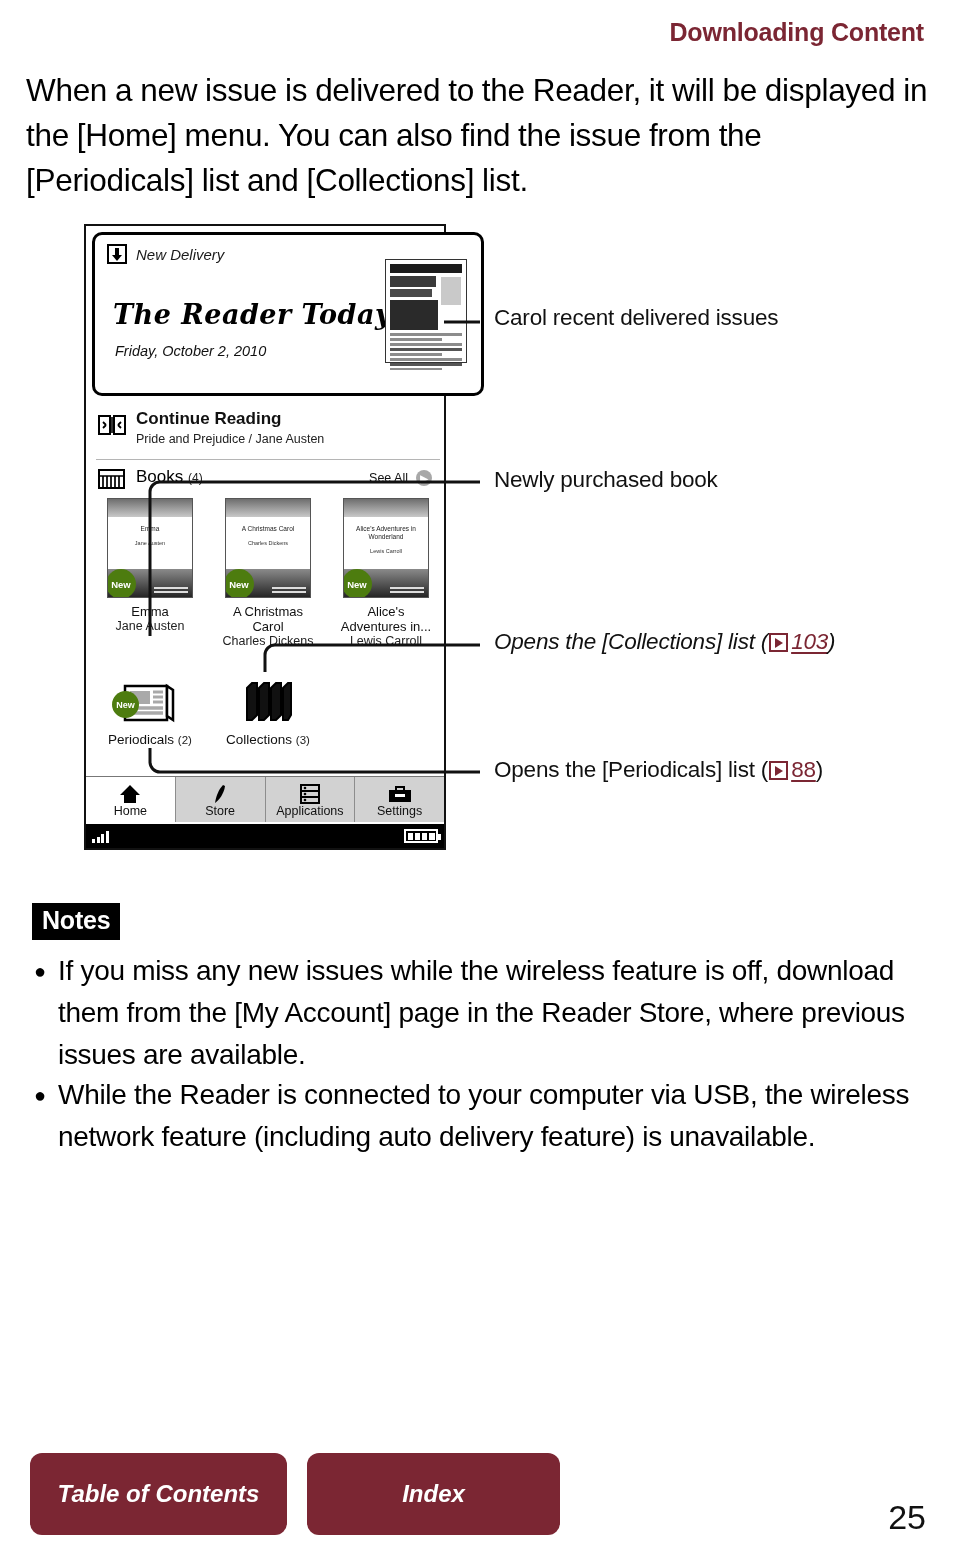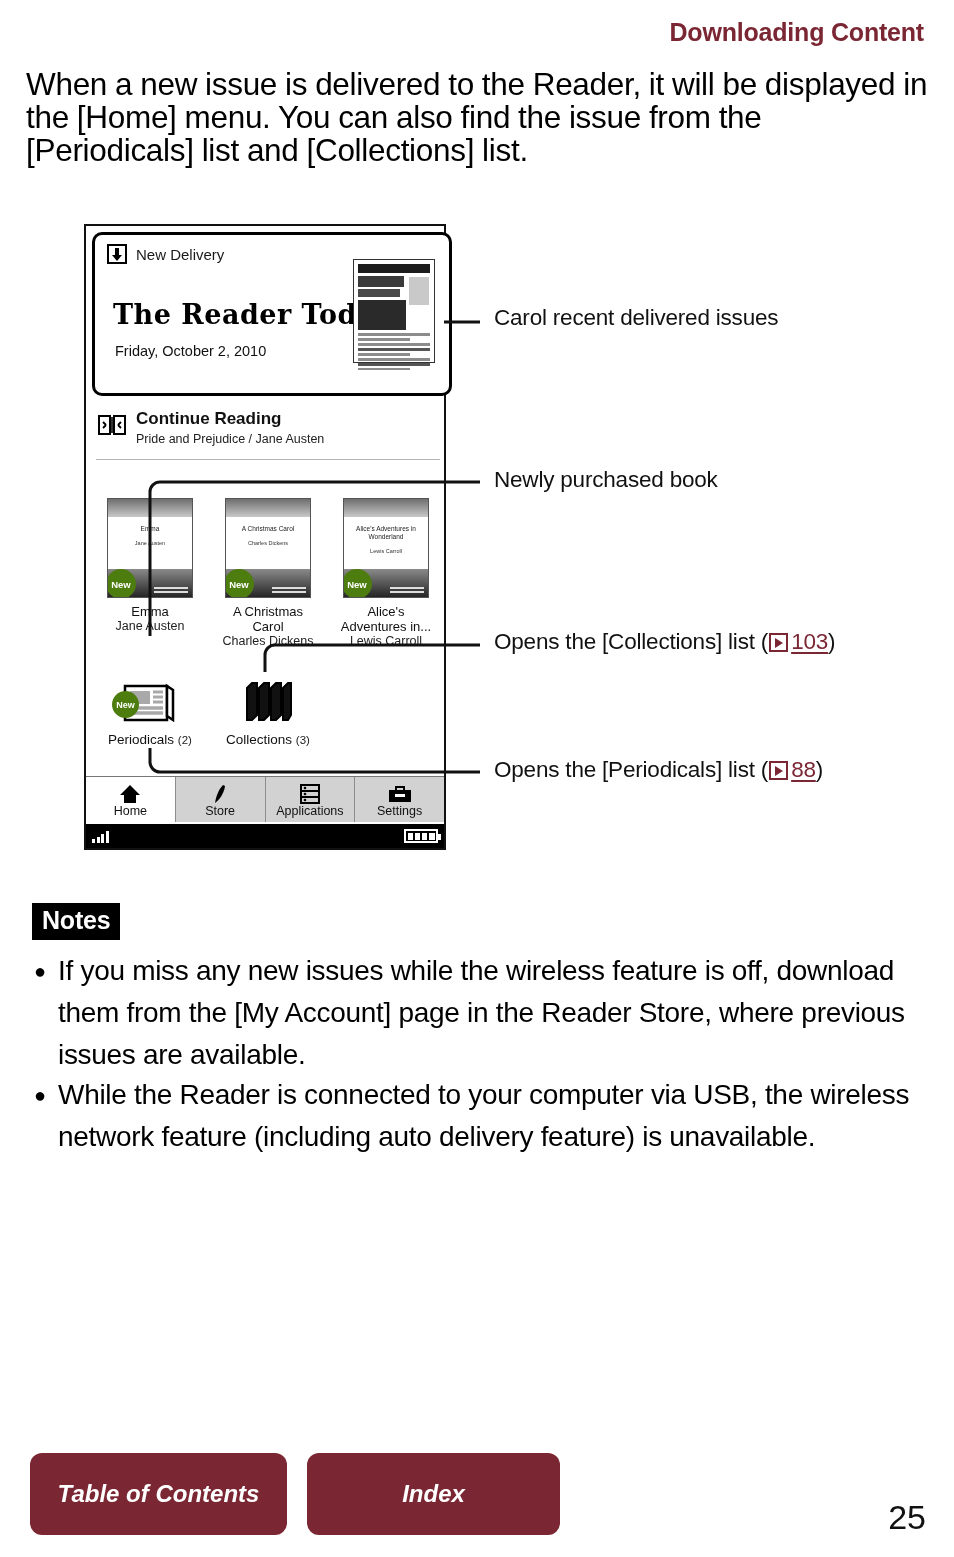--- a/index.html
+++ b/index.html
@@ -21,43 +21,44 @@
     color: #7B2633;
     letter-spacing: -0.2px;
   }
 
   
   .intro {
     position: absolute;
     top: 68px; left: 26px;
     width: 902px;
     font-size: 31.5px;
-    line-height: 33px;
+    line-height: 45px;
     color: #000;
     letter-spacing: -0.3px;
     word-spacing: -0.5px;
   }
 
   
   .figure { position: absolute; top: 224px; left: 84px; }
 
   .device {
     position: relative;
     width: 362px; height: 626px;
     background: #ffffff;
     border: 2px solid #111;
   }
 
   
   .new-delivery {
     position: absolute; top: 6px; left: 6px;
-    width: 360px; height: 164px;
+    width: 392px; height: 164px;
     border: 3px solid #000;
     border-radius: 10px;
     background: #fff;
+    font-style: italic;
   }
   .nd-head { position: absolute; top: 9px; left: 12px; display: flex; align-items: center; gap: 9px; }
   .dl-icon {
     width: 20px; height: 20px; border: 2.3px solid #000;
     position: relative; background: #fff;
   }
   .dl-icon::before {
     content: ""; position: absolute; left: 6px; top: 1.5px;
     width: 4px; height: 8px; background: #000;
   }
@@ -293,20 +294,34 @@
         <svg width="28" height="24" viewBox="0 0 28 24">
           <path d="M1 3 h11 v18 H1 z M16 3 h11 v18 H16 z" fill="none" stroke="#000" stroke-width="2"></path>
           <path d="M13 4 v16 M15 4 v16" stroke="#000" stroke-width="1.6"></path>
           <path d="M8 12 L5 9 M8 12 L5 15 M20 12 L23 9 M20 12 L23 15" stroke="#000" stroke-width="1.8" fill="none"></path>
         </svg>
       </span>
       <span class="cr-label">Continue Reading</span>
       <span class="cr-sub">Pride and Prejudice / Jane Austen</span>
     </div>
 
+    <div class="books-head">
+      <span class="bookshelf-icon">
+        <svg width="27" height="20" viewBox="0 0 27 20">
+          <rect x="1" y="1" width="25" height="18" fill="none" stroke="#000" stroke-width="2"></rect>
+          <path d="M1 7 h25 M5 7 v12 M9 7 v12 M13 7 v12 M17 7 v12 M21 7 v12" stroke="#000" stroke-width="1.7"></path>
+        </svg>
+      </span>
+      <span class="books-label">
+        <span>Books</span>
+        <span class="books-count">(4)</span>
+      </span>
+      <span class="see-all">See All</span>
+      <span class="see-all-arrow">▶</span>
+    </div>
 
     <div class="books-row">
       <div class="book">
         <div class="book-cover">
           <div class="bc-top"></div>
           <div class="bc-mid">
             <div class="bc-title">Emma</div>
             <div class="bc-author">Jane Austen</div>
           </div>
           <div class="bc-bot">
@@ -462,21 +477,21 @@
   <path d="M150 636 a10 10 0 0 0 10 10 H480" stroke="#111" stroke-width="3" fill="none" opacity="0"></path>
 
   <path d="M480 645 H275 a10 10 0 0 0 -10 10 V672" stroke="#111" stroke-width="3" fill="none"></path>
 
   <path d="M480 772 H160 a10 10 0 0 1 -10 -10 V748" stroke="#111" stroke-width="3" fill="none"></path>
 </svg>
 
 <div class="callout" style="left:494px; top:305px;">Carol recent delivered issues</div>
 <div class="callout" style="left:494px; top:467px;">Newly purchased book</div>
 
-<div class="callout" style="left:494px; top:629px;">
+<div class="callout" style="left:494px; top:629px;font-style:italic;">
   <span>Opens the [Collections] list (</span><span class="pageref-icon"></span><span class="pageref-num">103</span><span>)</span>
 </div>
 
 <div class="callout" style="left:494px; top:757px;">
   <span>Opens the [Periodicals] list (</span><span class="pageref-icon"></span><span class="pageref-num">88</span><span>)</span>
 </div>
 
 <div class="notes-tag">Notes</div>
 
 <div class="note-item" id="note-0">

